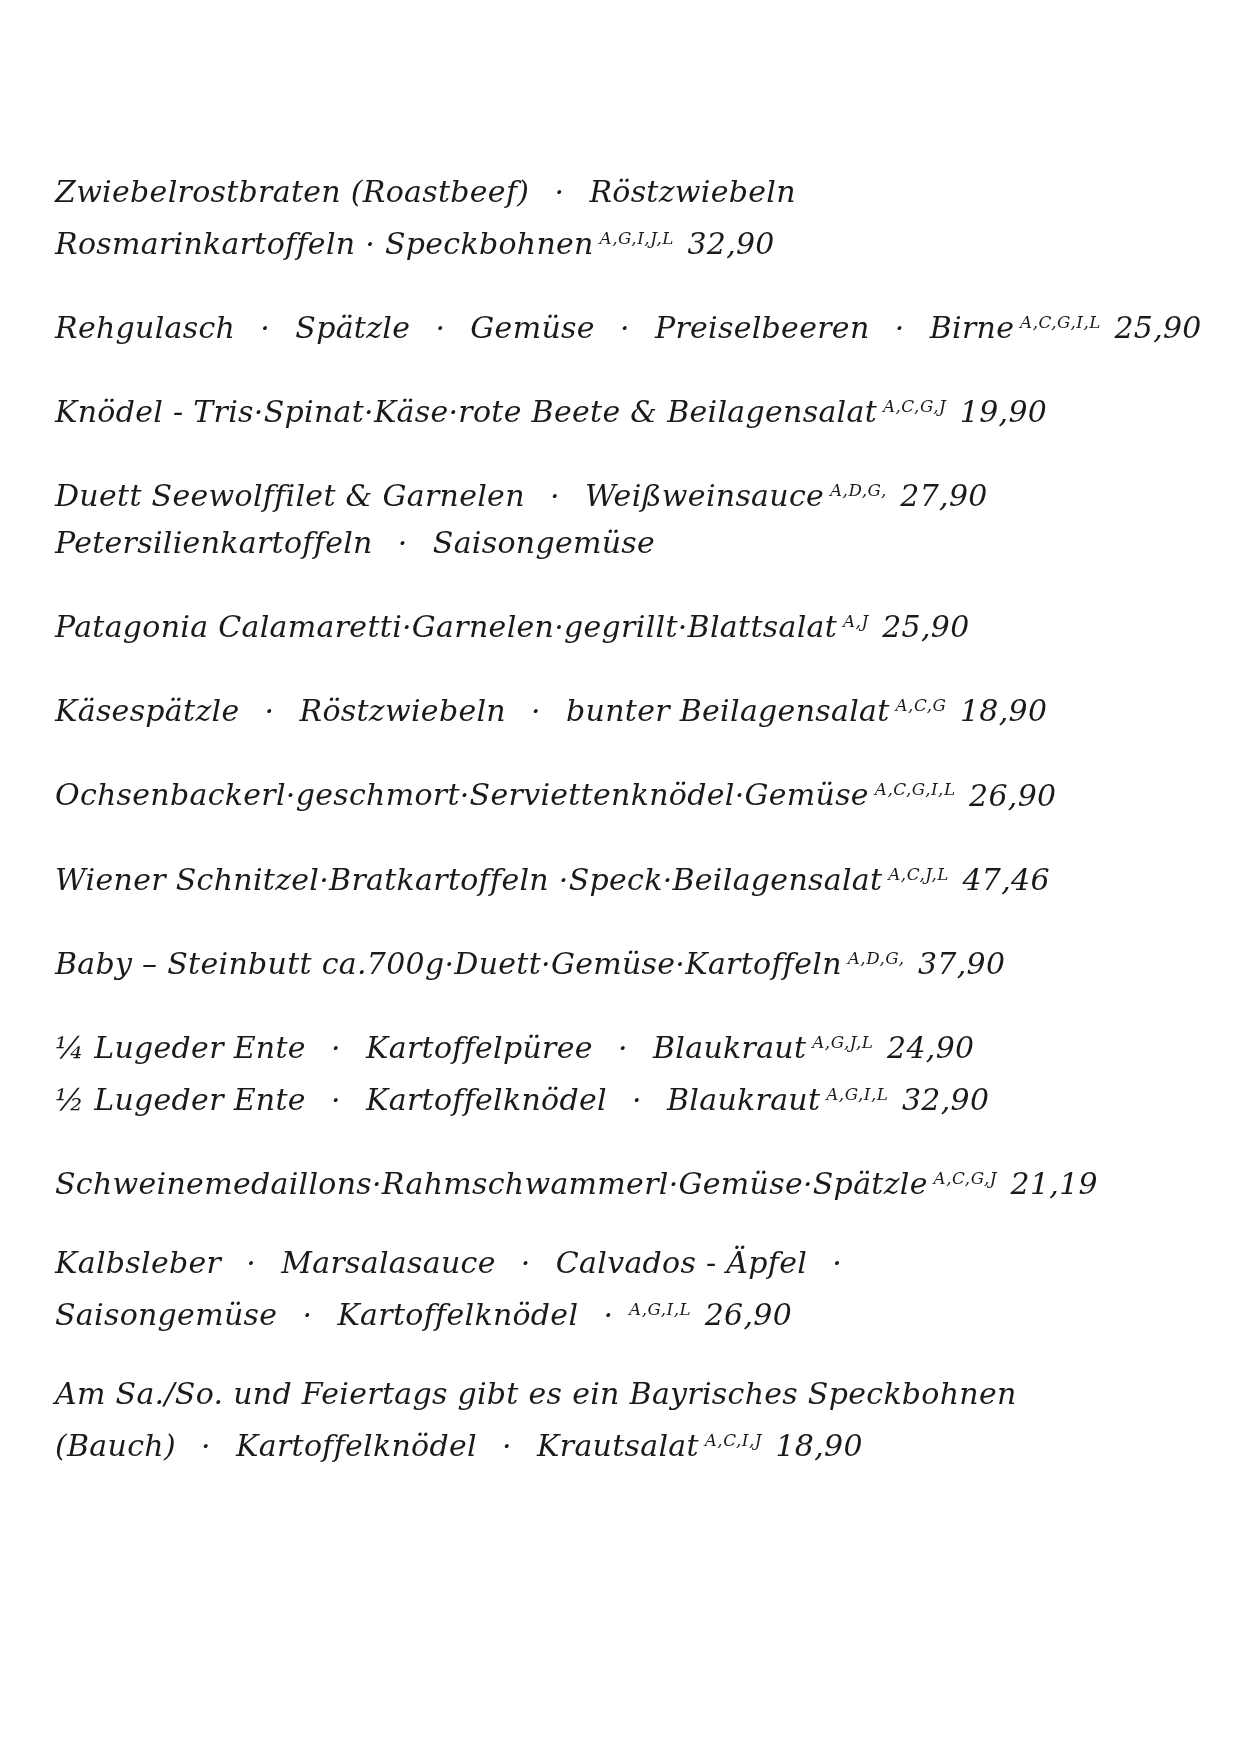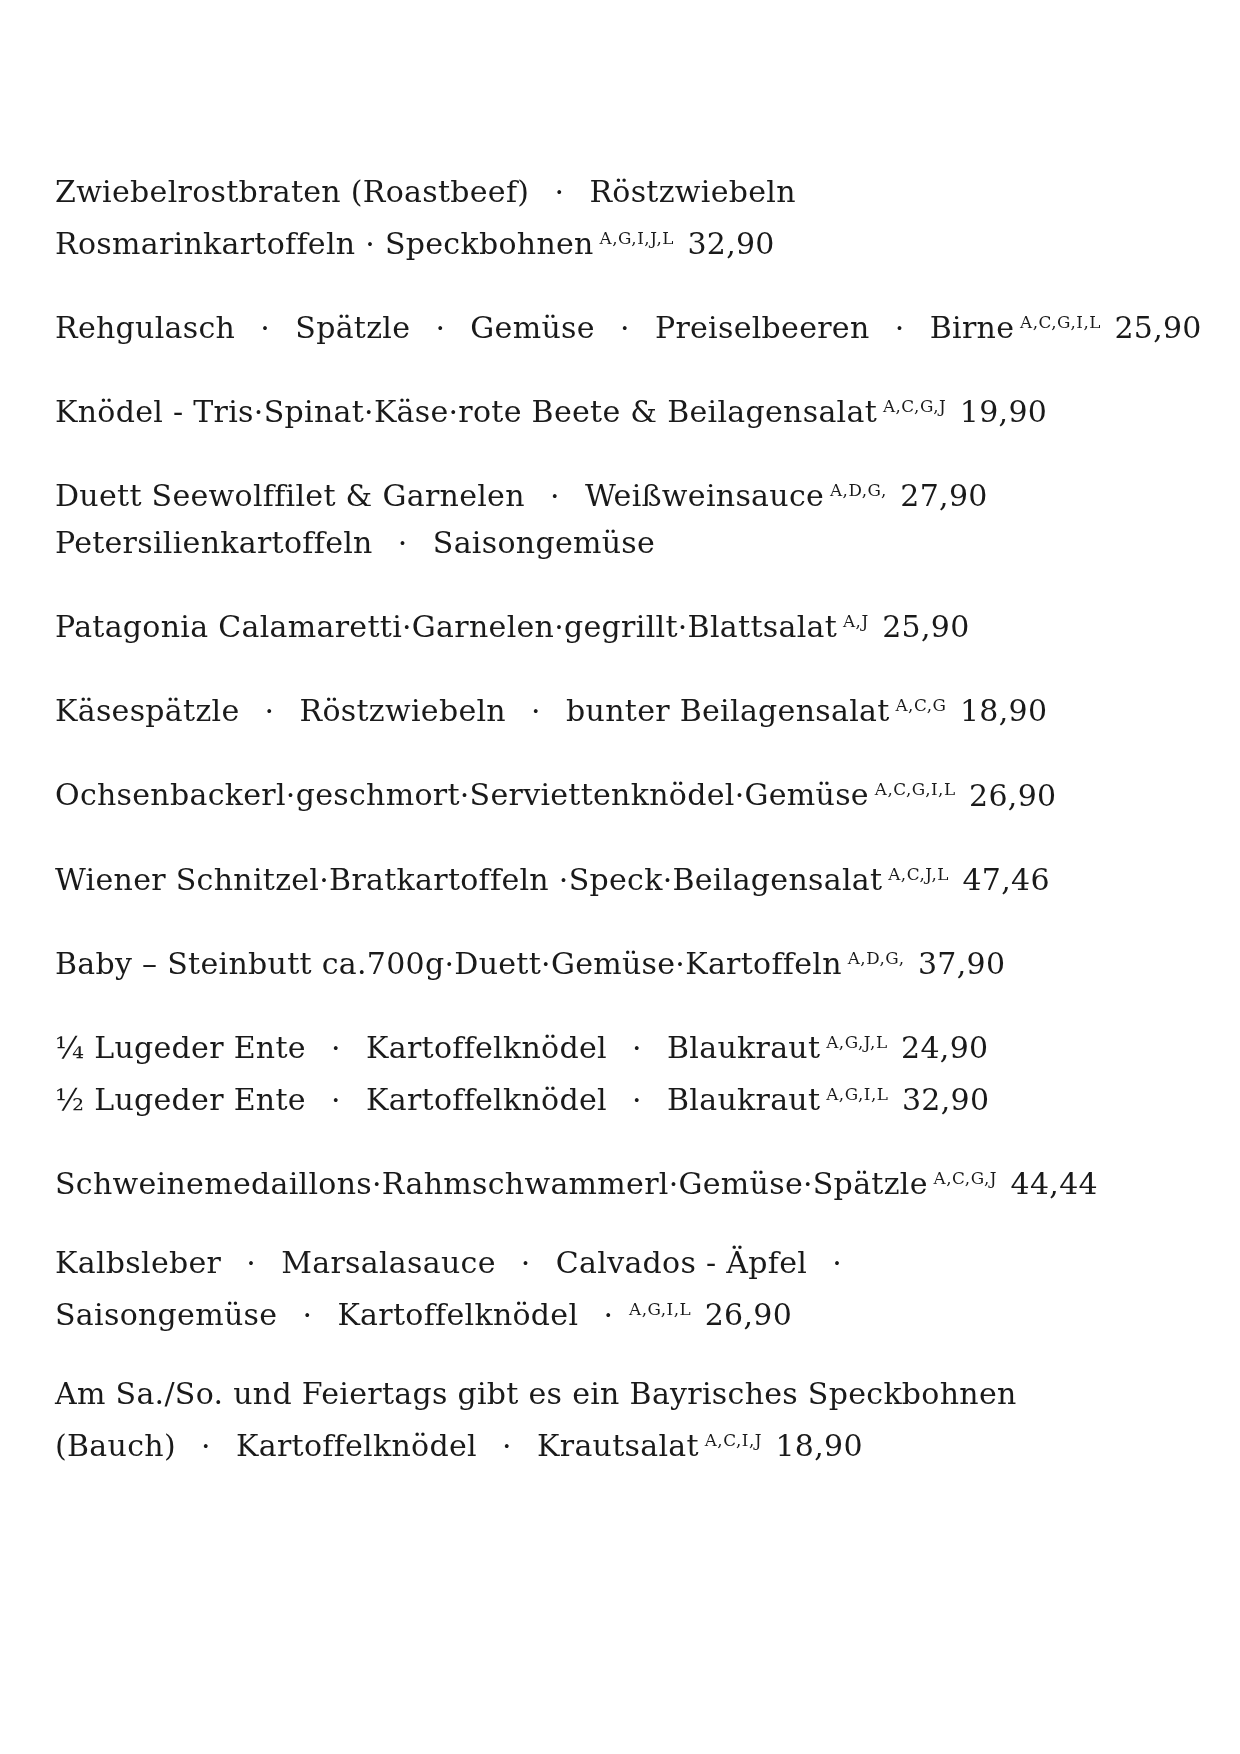--- a/index.html
+++ b/index.html
@@ -11,20 +11,21 @@
     width: 1240px;
     height: 1754px;
     overflow: hidden;
   }
   .page {
     box-sizing: border-box;
     width: 1240px;
     height: 1754px;
     padding: 168px 55px 0 55px;
     font-family: "DejaVu Serif", serif;
+    font-style: italic;
     font-size: 30px;
     line-height: 47px;
     color: #1a1a1a;
     letter-spacing: 0.3px;
   }
   .group {
     margin-bottom: 32px;
   }
   .line {
     white-space: nowrap;
@@ -67,25 +68,25 @@
       <div class="group">
         <div class="line"><span>Ochsenbackerl·geschmort·Serviettenknödel·Gemüse</span><span class="allergens">A,C,G,I,L</span><span class="price">26,90</span></div>
       </div>
       <div class="group">
         <div class="line"><span>Wiener Schnitzel·Bratkartoffeln ·Speck·Beilagensalat</span><span class="allergens">A,C,J,L</span><span class="price">47,46</span></div>
       </div>
       <div class="group">
         <div class="line"><span>Baby – Steinbutt ca.700g·Duett·Gemüse·Kartoffeln</span><span class="allergens">A,D,G,</span><span class="price">37,90</span></div>
       </div>
       <div class="group">
-        <div class="line"><span>¼ Lugeder Ente  ·  Kartoffelknödel  ·  Blaukraut</span><span class="allergens">A,G,J,L</span><span class="price">24,90</span></div>
+        <div class="line"><span>¼ Lugeder Ente  ·  Kartoffelpüree  ·  Blaukraut</span><span class="allergens">A,G,J,L</span><span class="price">24,90</span></div>
         <div class="line"><span>½ Lugeder Ente  ·  Kartoffelknödel  ·  Blaukraut</span><span class="allergens">A,G,I,L</span><span class="price">32,90</span></div>
       </div>
       <div class="group">
-        <div class="line"><span>Schweinemedaillons·Rahmschwammerl·Gemüse·Spätzle</span><span class="allergens">A,C,G,J</span><span class="price">44,44</span></div>
+        <div class="line"><span>Schweinemedaillons·Rahmschwammerl·Gemüse·Spätzle</span><span class="allergens">A,C,G,J</span><span class="price">21,19</span></div>
       </div>
       <div class="group">
         <div class="line"><span>Kalbsleber  ·  Marsalasauce  ·  Calvados - Äpfel  ·</span></div>
         <div class="line"><span>Saisongemüse  ·  Kartoffelknödel  · </span><span class="allergens">A,G,I,L</span><span class="price">26,90</span></div>
       </div>
       <div class="group">
         <div class="line"><span>Am Sa./So. und Feiertags gibt es ein Bayrisches Speckbohnen</span></div>
         <div class="line"><span>(Bauch)  ·  Kartoffelknödel  ·  Krautsalat</span><span class="allergens">A,C,I,J</span><span class="price">18,90</span></div>
       </div>
     </div>

